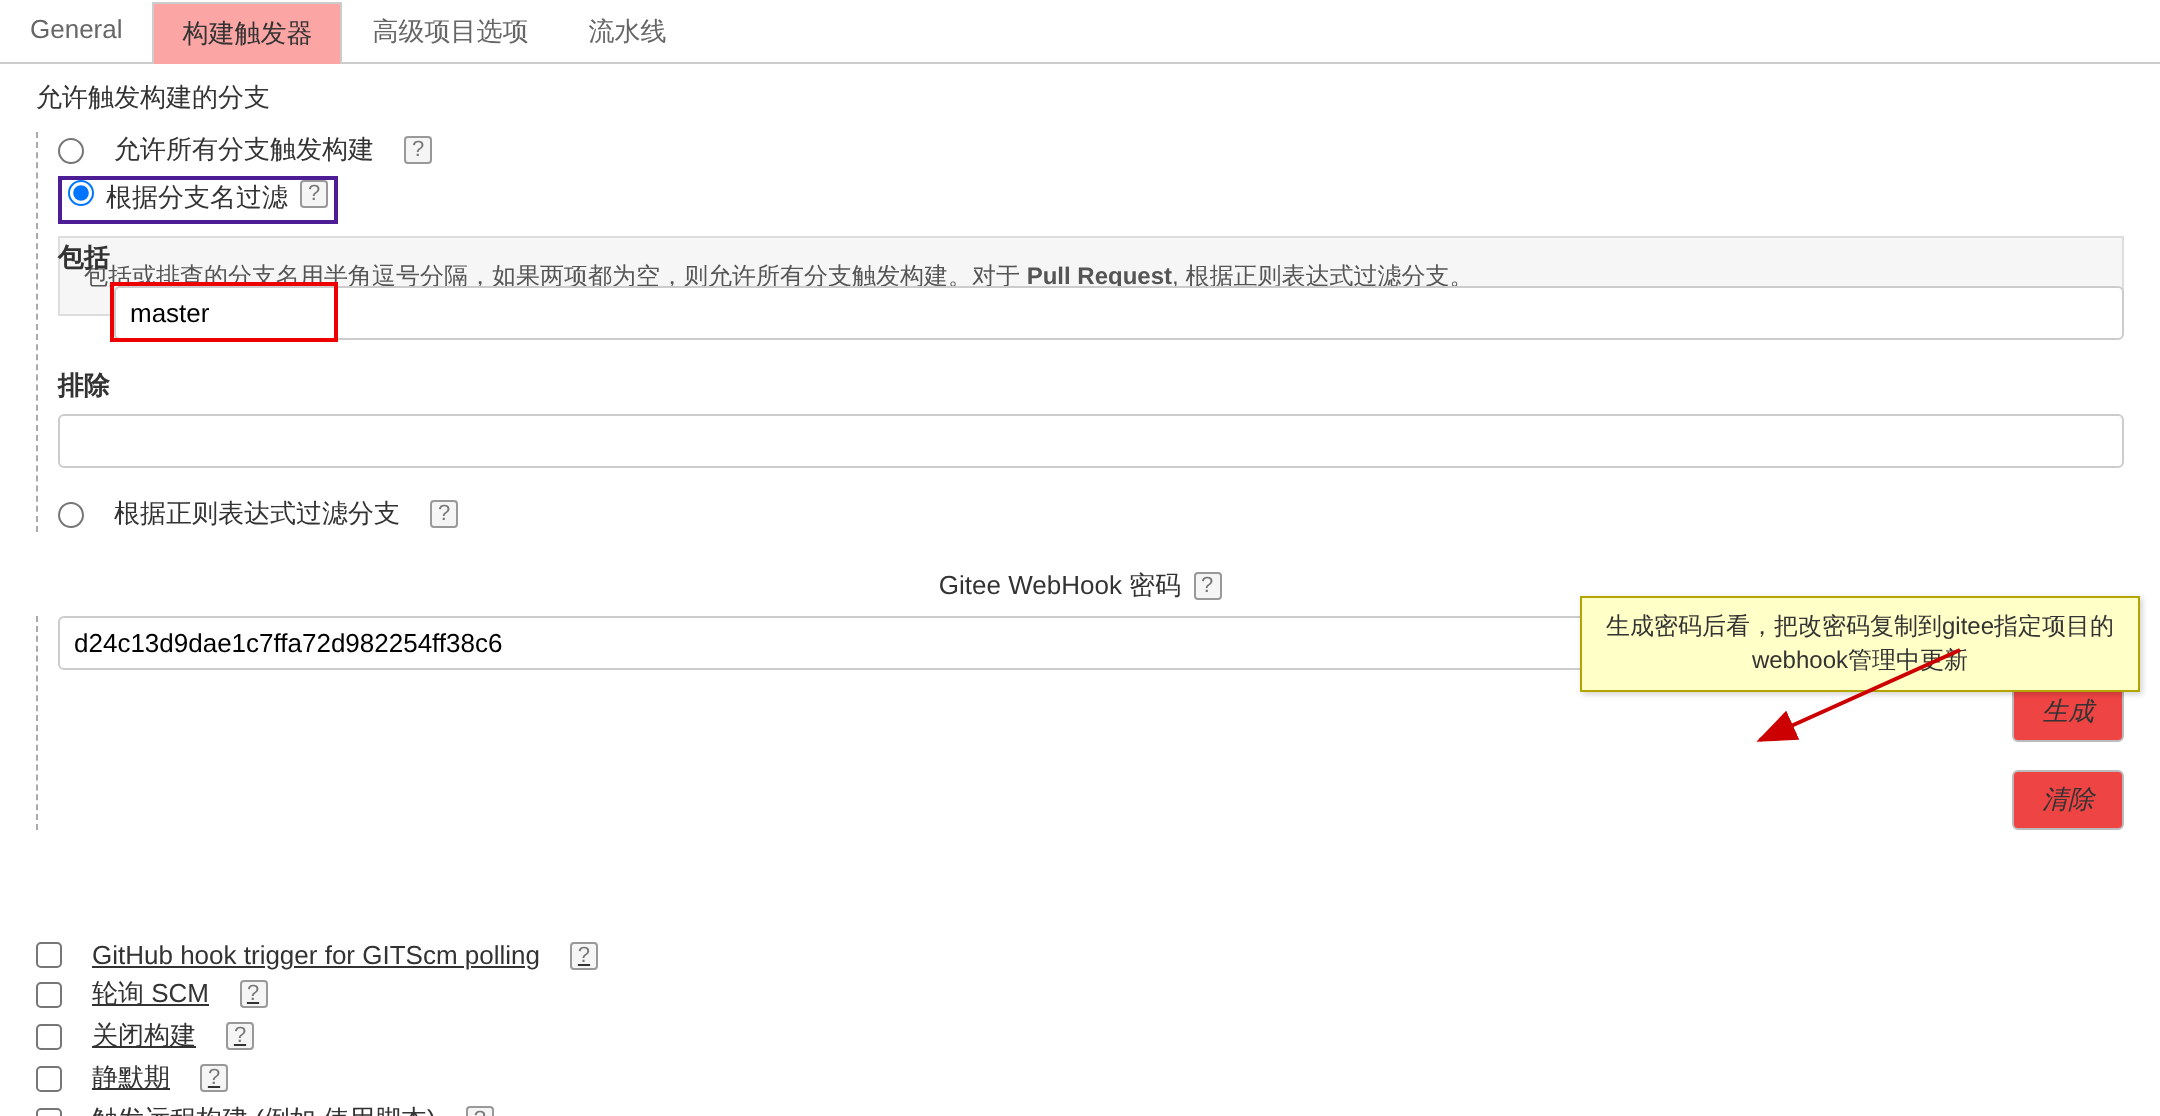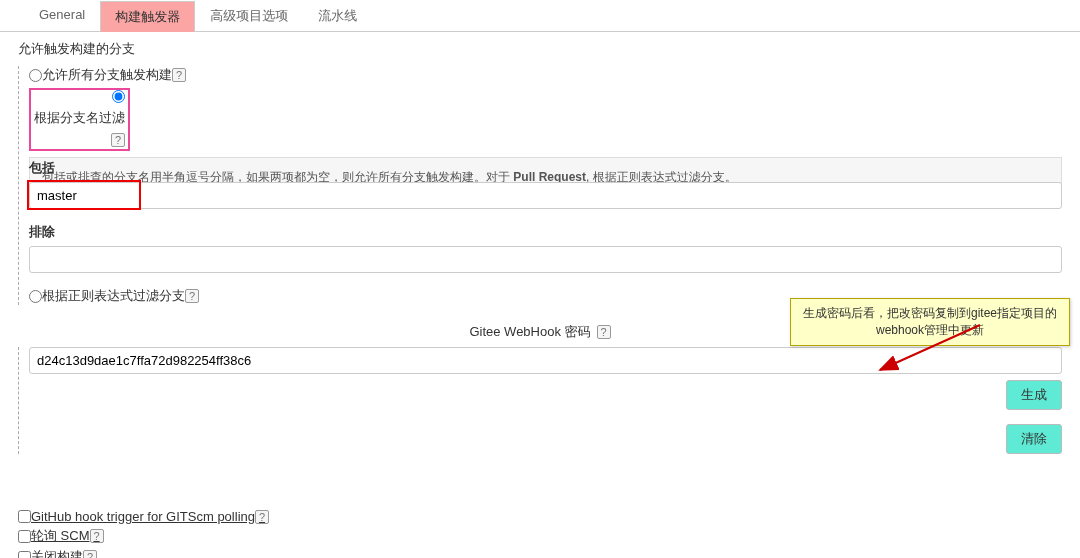--- a/index.html
+++ b/index.html
@@ -7,21 +7,21 @@
       font-family: "Microsoft YaHei", Arial, sans-serif;
       font-size: 13px;
       color: #333;
       background: #fff;
       width: 1080px;
       position: relative;
     }
     .tabs {
       display: flex;
       border-bottom: 1px solid #ccc;
-      padding-left: 24px;
+      padding-left: 0;
     }
     .tab {
       padding: 6px 14px;
       color: #666;
       background: #fff;
       border: 1px solid transparent;
       border-bottom: none;
       cursor: pointer;
       font-size: 13px;
     }
@@ -42,47 +42,46 @@
     }
     .section-title {
       font-weight: normal;
       color: #333;
       margin-bottom: 8px;
       font-size: 13px;
     }
     .radio-row, .check-row {
       display: flex;
       align-items: center;
-      gap: 0;
+      gap: 15px;
       margin: 4px 0;
       font-size: 13px;
     }
     .radio-row input, .check-row input {
       margin: 0;
     }
     .help-icon {
       display: inline-flex;
       align-items: center;
       justify-content: center;
       width: 14px;
       height: 14px;
       border: 1px solid #999;
       border-radius: 2px;
       color: #777;
       font-size: 11px;
       cursor: pointer;
       background: #f5f5f5;
     }
     .highlight-red {
-      border: 2px solid #ec4899;
+      border: 2px solid #4c1d95;
       padding: 0 3px 2px 3px;
       display: inline-flex;
-      align-items: flex-end;
+      align-items: flex-start;
       gap: 6px;
-      flex-direction: column;
     }
     .description-box {
       background: #f6f6f6;
       border: 1px solid #ddd;
       padding: 10px 12px;
       margin: 6px 0 12px 0;
       font-size: 12px;
       color: #555;
       line-height: 1.5;
     }
@@ -105,26 +104,27 @@
       background: #fff;
     }
     .button-row {
       display: flex;
       justify-content: flex-end;
       margin-top: 6px;
     }
     .btn {
       padding: 5px 14px;
       border: 1px solid #bbb;
-      background: #5eead4;
+      background: #ef4444;
       border-radius: 3px;
       font-size: 13px;
       cursor: pointer;
       color: #333;
       font-family: inherit;
+      font-style: italic;
     }
     .annotation-box {
       position: absolute;
       right: 10px;
       top: 298px;
       background: #ffffc8;
       border: 1px solid #b4a400;
       padding: 6px 10px;
       font-size: 12px;
       color: #333;
@@ -180,21 +180,21 @@
     <div class="description-box">
       <span>包括或排查的分支名用半角逗号分隔，如果两项都为空，则允许所有分支触发构建。对于 </span><span class="bold">Pull Request</span><span>, 根据正则表达式过滤分支。</span>
     </div>
 
     <style>
       
     </style>
 
     <div class="field-group" style="margin-top:-50px;">
       <span class="field-label">包括</span>
-      <div style="position:relative;">
+      <div style="position:relative;margin-left:28px;">
         <input type="text" class="text-input" value="master" style="">
         <div style="position:absolute;left:-2px;top:-2px;width:114px;height:30px;border:2px solid #e00;pointer-events:none;"></div>
       </div>
     </div>
 
     <div class="field-group">
       <span class="field-label">排除</span>
       <input type="text" class="text-input" value="" style="">
     </div>
 

